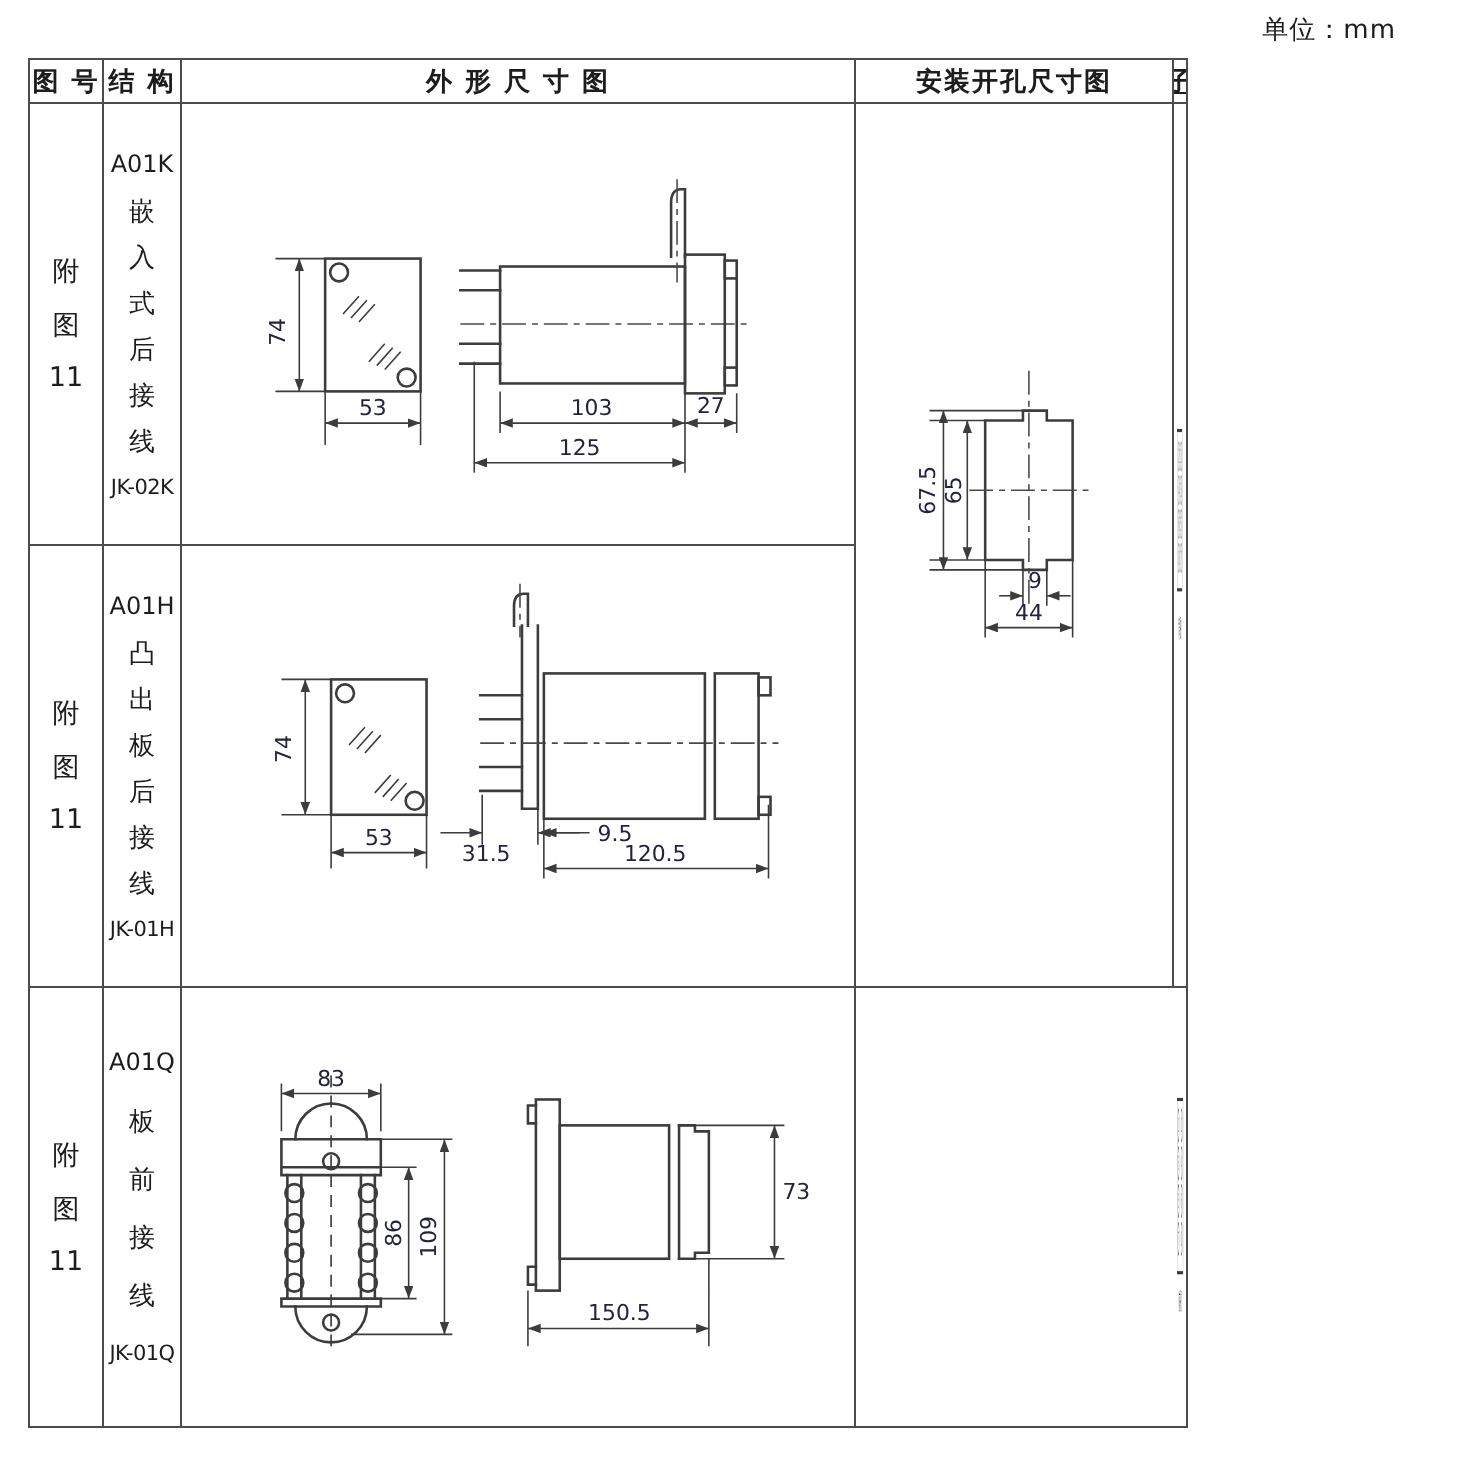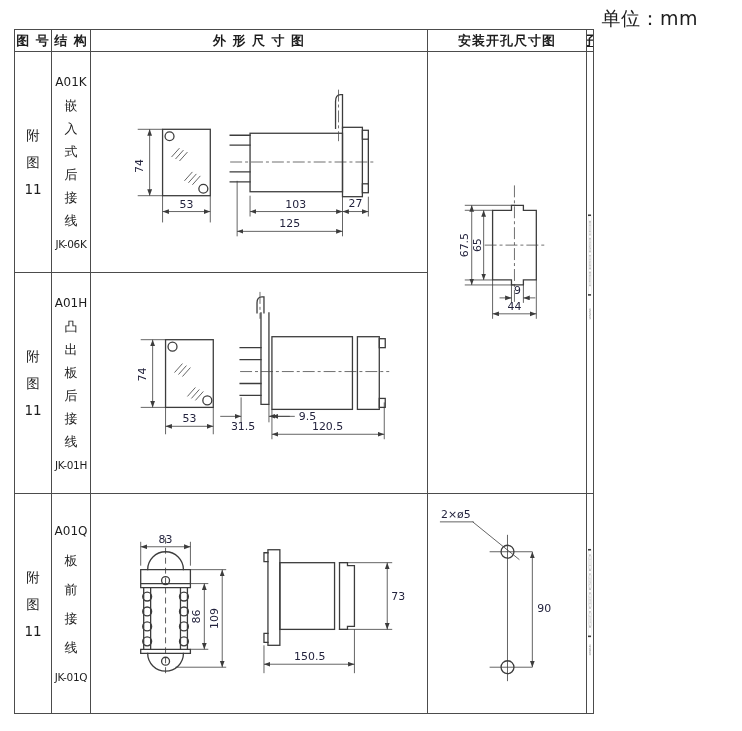--- a/index.html
+++ b/index.html
@@ -1,18 +1,18 @@
 <!DOCTYPE html>
 <html><head>
 <meta charset="utf-8">
 <style>
   html,body{margin:0;padding:0;}
   body{width:742px;height:731px;background:#fff;position:relative;
        font-family:"DejaVu Sans","Liberation Sans",sans-serif;color:#1d1d1d;}
-  .unit{position:absolute;top:6px;right:44px;font-size:19px;letter-spacing:.5px;}
+  .unit{position:absolute;top:6px;right:44px;font-size:13px;letter-spacing:.5px;}
   .tbl{position:absolute;left:14px;top:29px;width:580px;height:685px;
        border:1.6px solid #4c4c4c;box-sizing:border-box;display:grid;
        grid-template-columns:37px 39px 337px 159px 1fr;
        grid-template-rows:22px 221px 221px 1fr;}
   .cell{border-right:1.4px solid #4c4c4c;border-bottom:1.4px solid #4c4c4c;
         box-sizing:border-box;display:flex;align-items:center;justify-content:center;
         position:relative;overflow:hidden;}
   .noR{border-right:none;text-decoration:underline;} .noB{border-bottom:none;}
   .hdr{font-size:13px;font-weight:600;letter-spacing:1px;white-space:nowrap;}
   .vstack{display:flex;flex-direction:column;align-items:center;}
@@ -54,21 +54,21 @@
   </div>
   <div class="cell" style="grid-area:2/2">
     <div class="vstack structstack">
       <span class="model">A01K</span>
       <span>嵌</span>
       <span>入</span>
       <span>式</span>
       <span>后</span>
       <span>接</span>
       <span>线</span>
-      <span class="code">JK-06K</span>
+      <span class="code">JK-02K</span>
     </div>
   </div>
   <div class="cell draw" style="grid-area:2/3">
     <svg viewBox="0 0 338 222" preserveAspectRatio="none">
       <defs>
         <marker id="mE" orient="auto" markerWidth="9" markerHeight="8" refX="8" refY="3">
           <path d="M0,0L8,3L0,6Z" fill="#3c3c3c"></path>
         </marker>
         <marker id="mS" orient="auto-start-reverse" markerWidth="9" markerHeight="8" refX="8" refY="3">
           <path d="M0,0L8,3L0,6Z" fill="#3c3c3c"></path>
@@ -258,34 +258,20 @@
       <path class="ln" d="M250,69V136"></path>
       <path class="ln" d="M250,69H258V72H265V133H258V136H250"></path>
       <path class="thin" d="M250,69H303 M250,136H303"></path>
       <line class="thin" x1="298" y1="69" x2="298" y2="136" marker-start="url(#mS)" marker-end="url(#mE)"></line>
       <text class="dim" x="302" y="106" text-anchor="start">73</text>
       <path class="thin" d="M174,152V180 M265,136V180"></path>
       <line class="thin" x1="174" y1="171" x2="265" y2="171" marker-start="url(#mS)" marker-end="url(#mE)"></line>
       <text class="dim" x="220" y="167" text-anchor="middle">150.5</text>
     </svg>
   </div>
-  <div class="cell draw noB" style="grid-area:4/4">
-    <svg viewBox="0 0 159 220" preserveAspectRatio="none">
-      <text class="dim" x="28" y="24" text-anchor="middle">2×ø5</text>
-      <path class="thin" d="M12,28H46"></path>
-      <path class="thin" d="M45,28L92,66"></path>
-      <circle class="ln" cx="80" cy="58" r="6.5"></circle>
-      <path class="thin" d="M62,58H105" stroke="#777"></path>
-      <path class="thin" d="M80,41V188" stroke="#777"></path>
-      <circle class="ln" cx="80" cy="174" r="6.5"></circle>
-      <path class="thin" d="M62,174H105" stroke="#777"></path>
-      <line class="thin" x1="105" y1="58" x2="105" y2="174" marker-start="url(#mS)" marker-end="url(#mE)"></line>
-      <text class="dim" x="110" y="119" text-anchor="start">90</text>
-    </svg>
-  </div>
   <div class="cell draw noR noB" style="grid-area:4/5">
     <svg viewBox="0 0 141 220" preserveAspectRatio="none">
       <rect x="38" y="56" width="68" height="87" fill="none" stroke="#3c3c3c" stroke-width="1.6"></rect>
       <g>
         <circle class="ln" cx="53" cy="69" r="8"></circle>
           <text class="tnum" x="53" y="72.5" text-anchor="middle">1</text>
         <circle class="ln" cx="90" cy="69" r="8"></circle>
           <text class="tnum" x="90" y="72.5" text-anchor="middle">2</text>
         <circle class="ln" cx="53" cy="88" r="8"></circle>
           <text class="tnum" x="53" y="91.5" text-anchor="middle">3</text>

